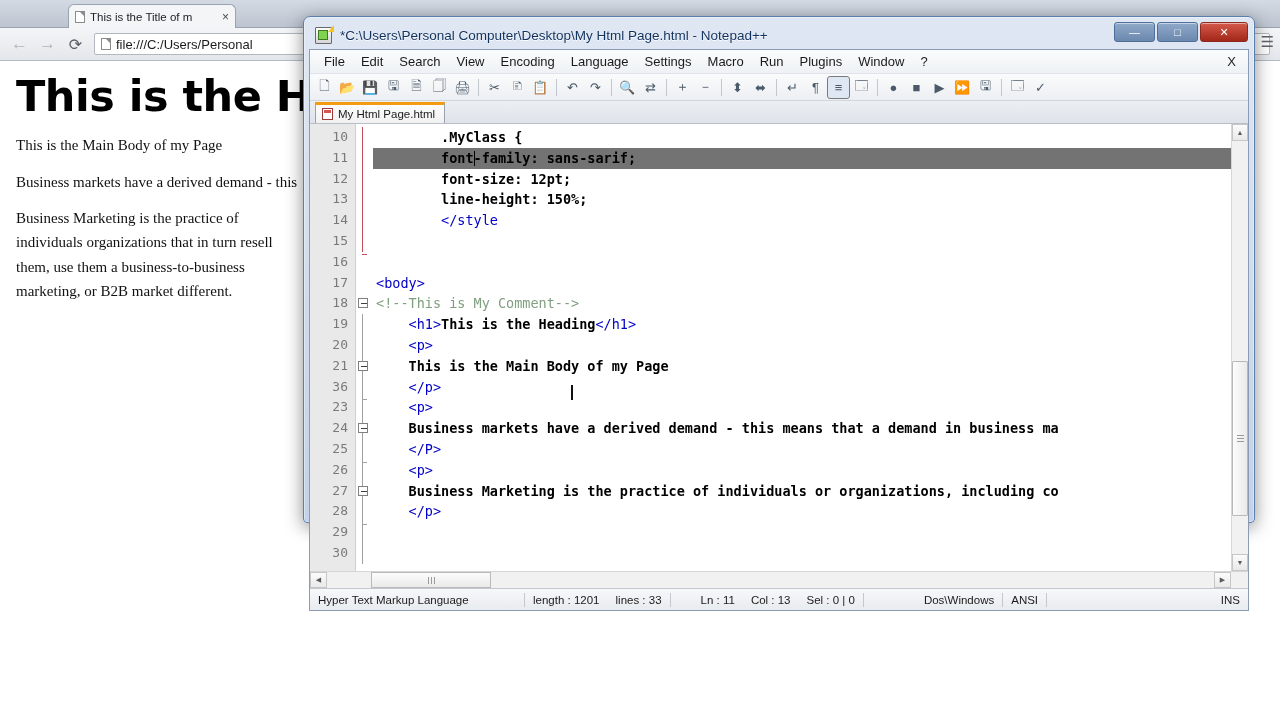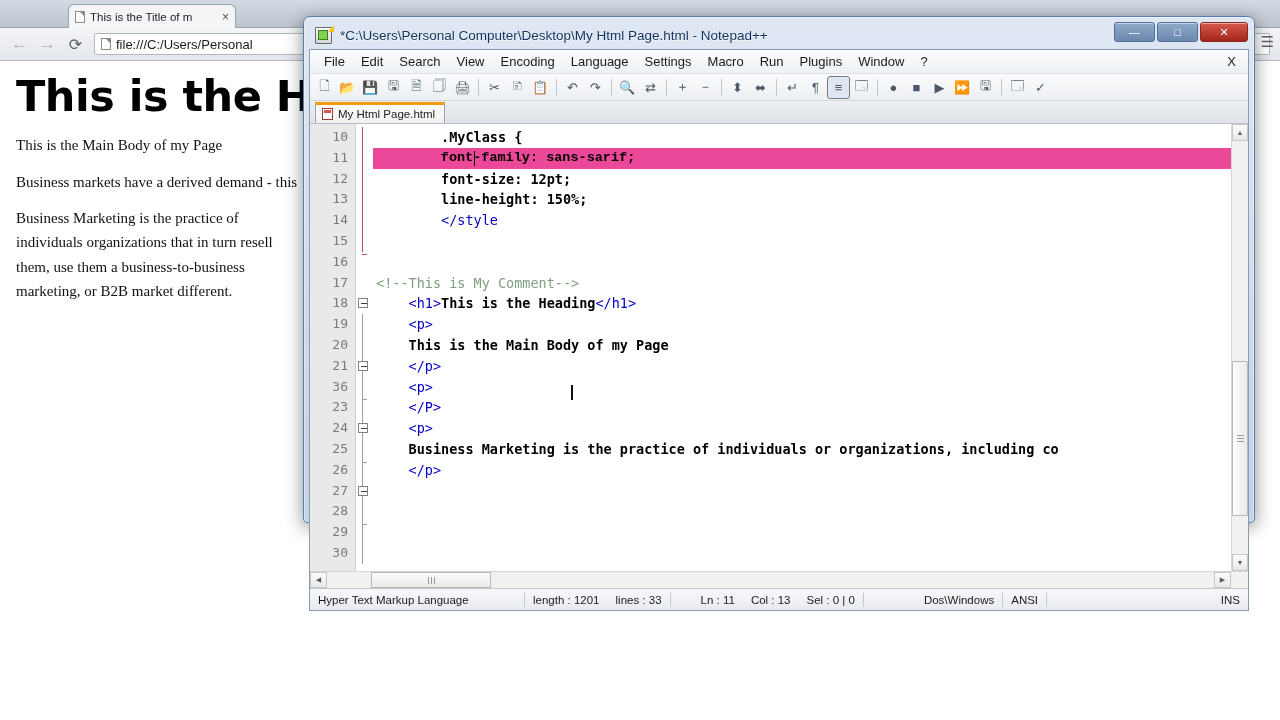--- a/index.html
+++ b/index.html
@@ -183,21 +183,21 @@
   .fold .tick.red { background:#c04b5a; }
 
   .codearea {
     flex:1; position:relative; padding-top:3px; overflow:hidden;
     font-family:"DejaVu Sans Mono", monospace; font-size:13.5px;
   }
   .cline {
     height:20.8px; line-height:20.8px; white-space:pre; padding-left:3px;
     color:#000;
   }
-  .cline.hl { background:#ec4899;font-family:Liberation Mono, monospace; }
+  .cline.hl { background:#737373; }
   .tg { color:#0000c8;margin-top:44px; }         
   .tgname { color:#b00040; }     
   .txt { color:#000; font-weight:bold; }
   .cmt { color:#7f9f7f; }
   .css { color:#000; font-weight:bold; }
   .caret {
     position:absolute; width:1px; height:15px; background:#000;
   }
   .mouse-cursor {
     position:absolute; width:2px; height:15px; background:#111;
@@ -458,26 +458,28 @@
             </div>
           </div>
         <div class="codearea" id="codearea">
             <div class="cline"><span class="css">        .MyClass {</span></div>
             <div class="cline hl"><span class="css">        font-family: sans-sarif;</span></div>
             <div class="cline"><span class="css">        font-size: 12pt;</span></div>
             <div class="cline"><span class="css">        line-height: 150%;</span></div>
             <div class="cline"><span class="css">        </span><span class="tg">&lt;/style</span></div>
             <div class="cline"><span class="css"></span></div>
             <div class="cline"><span class="css"></span></div>
+            <div class="cline"><span class="tg">&lt;body&gt;</span></div>
             <div class="cline"><span class="cmt">&lt;!--This is My Comment--&gt;</span></div>
             <div class="cline"><span class="css">    </span><span class="tg">&lt;h1&gt;</span><span class="txt">This is the Heading</span><span class="tg">&lt;/h1&gt;</span></div>
             <div class="cline"><span class="css">    </span><span class="tg">&lt;p&gt;</span></div>
             <div class="cline"><span class="css">    </span><span class="txt">This is the Main Body of my Page</span></div>
             <div class="cline"><span class="css">    </span><span class="tg">&lt;/p&gt;</span></div>
             <div class="cline"><span class="css">    </span><span class="tg">&lt;p&gt;</span></div>
+            <div class="cline"><span class="css">    </span><span class="txt">Business markets have a derived demand - this means that a demand in business ma</span></div>
             <div class="cline"><span class="css">    </span><span class="tg">&lt;/P&gt;</span></div>
             <div class="cline"><span class="css">    </span><span class="tg">&lt;p&gt;</span></div>
             <div class="cline"><span class="css">    </span><span class="txt">Business Marketing is the practice of individuals or organizations, including co</span></div>
             <div class="cline"><span class="css">    </span><span class="tg">&lt;/p&gt;</span></div>
             <div class="cline"><span class="css"></span></div>
             <span class="caret" style="left: 100.56px; top: 26.8px;"></span>
             <span class="mouse-cursor" style="left: 198px; top: 260.6px;"></span>
           </div>
       </div>
       <div class="vscroll">

